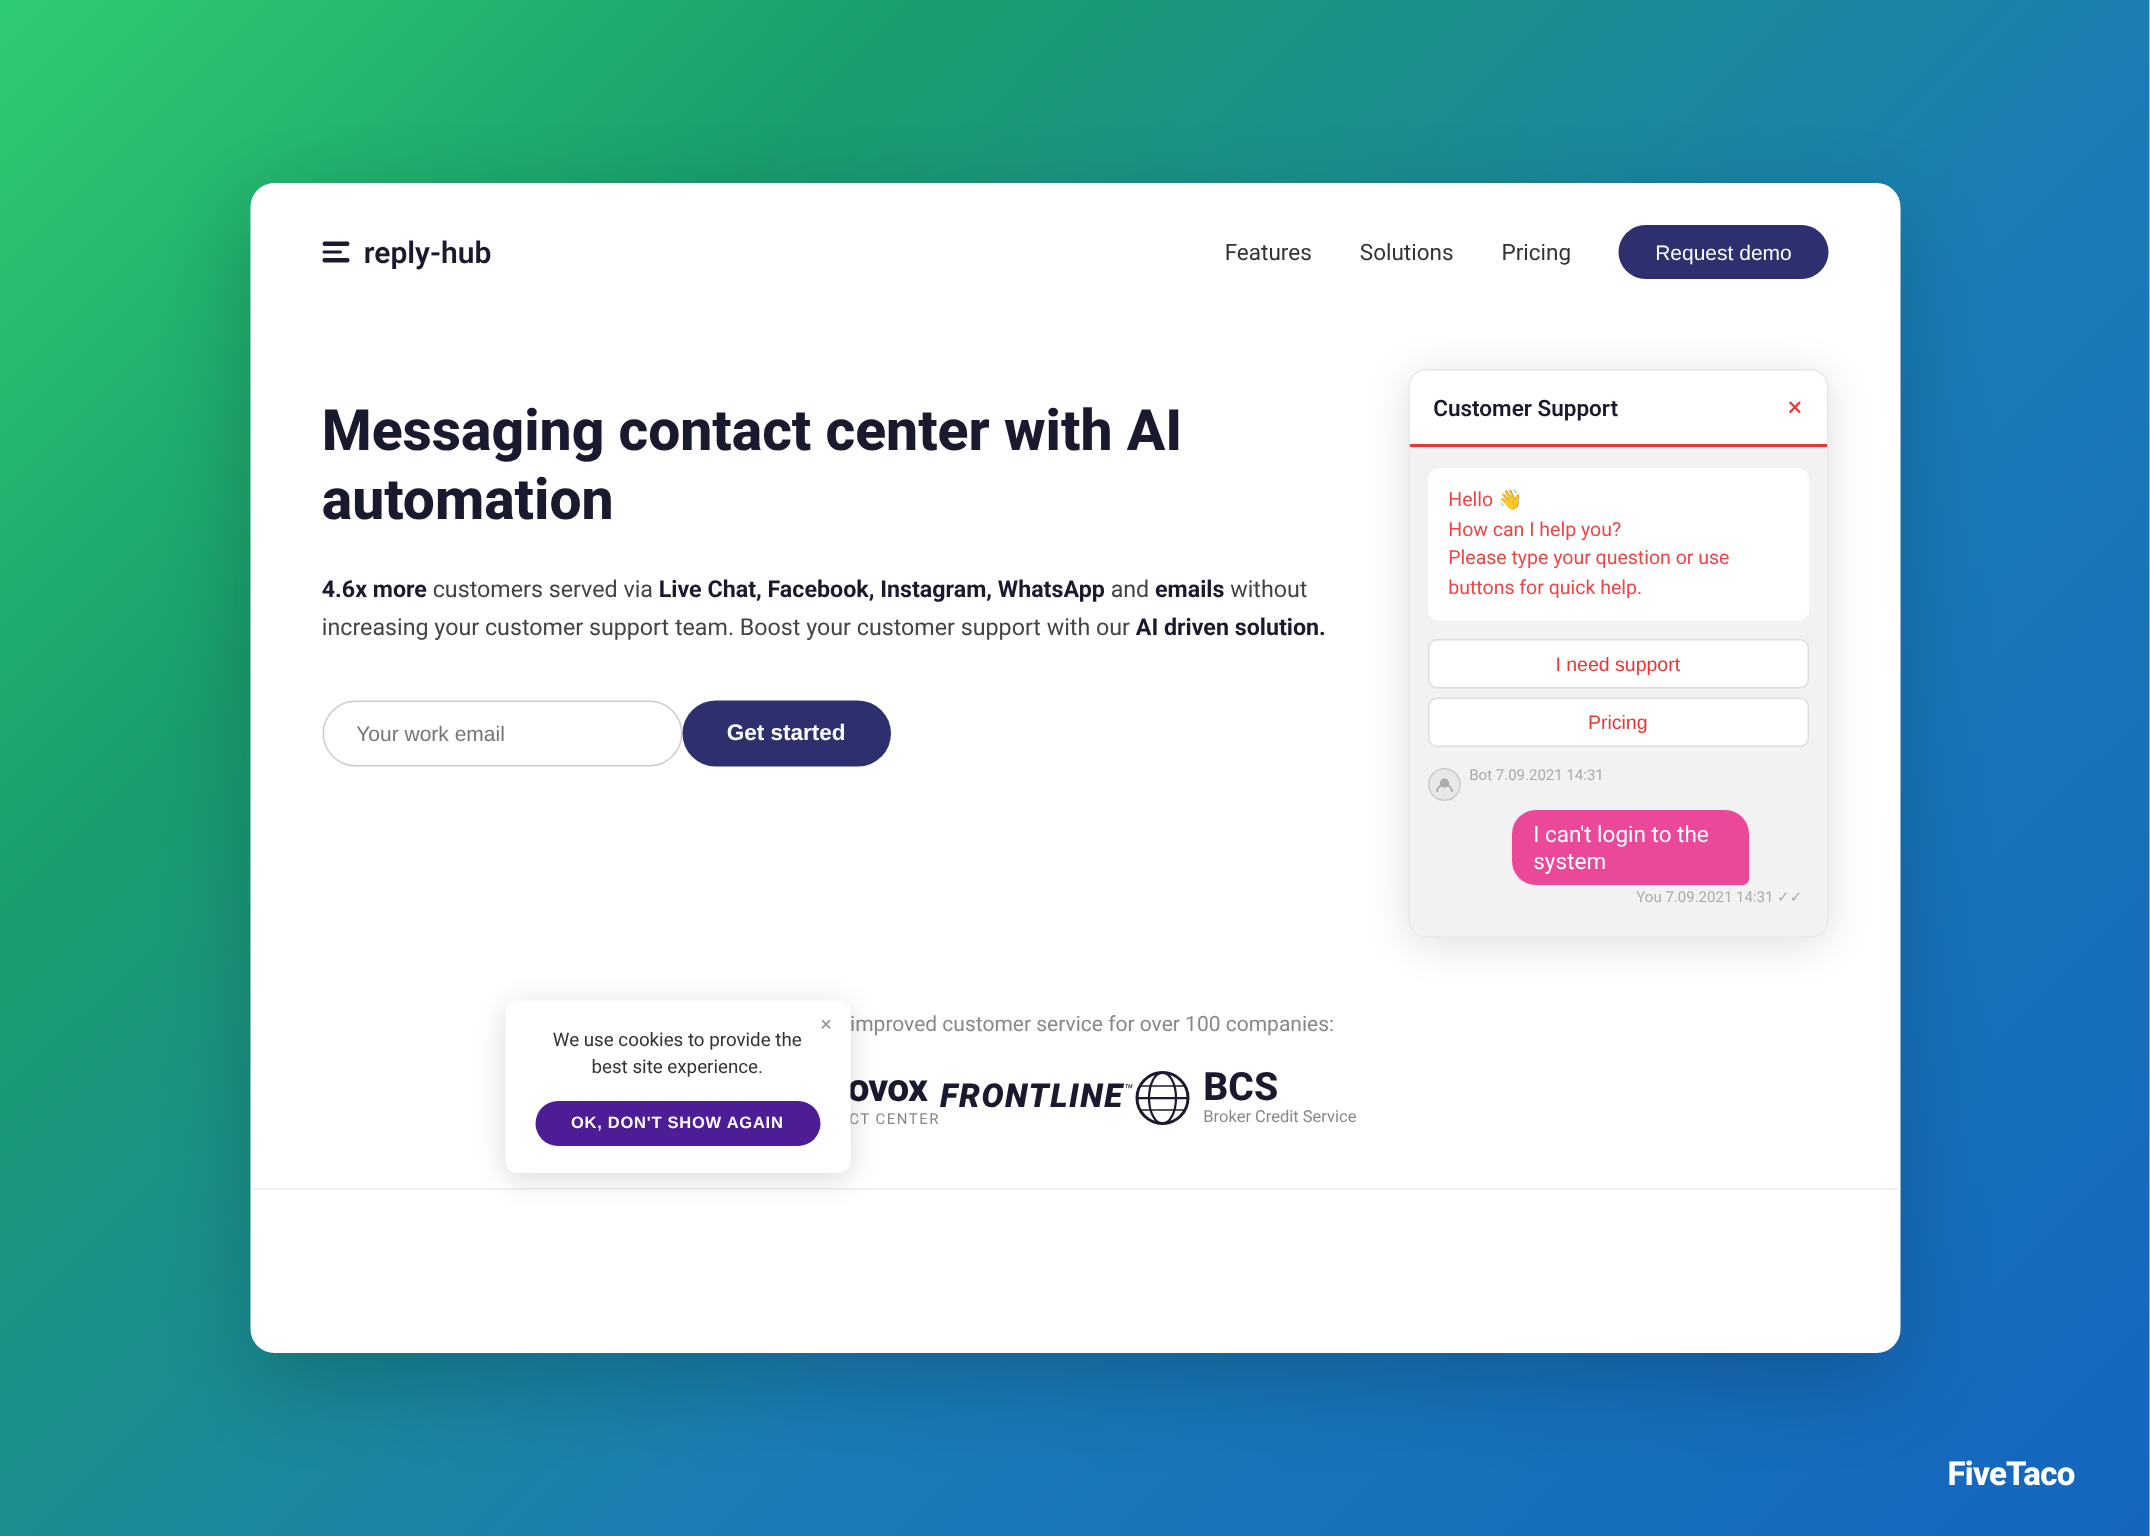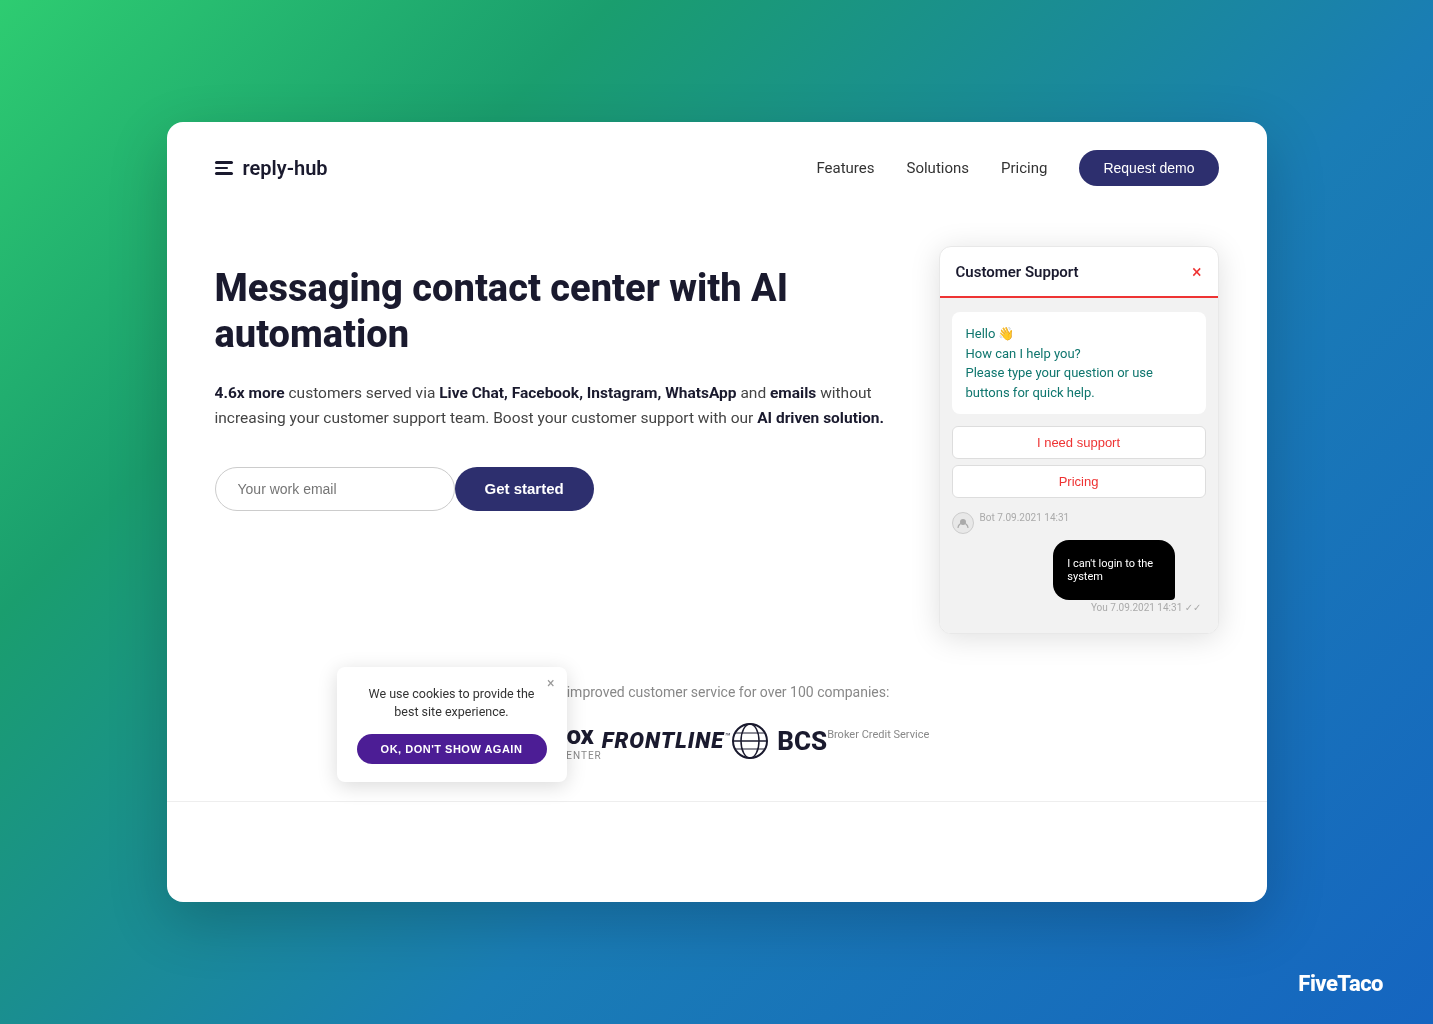--- a/index.html
+++ b/index.html
@@ -159,21 +159,21 @@
     .chat-body {
       background: #f2f2f2;
       padding: 14px 12px;
     }
     .chat-greeting-bubble {
       background: #fff;
       border-radius: 8px;
       padding: 12px 14px;
       margin-bottom: 12px;
       font-size: 13px;
-      color: #0f766e;
+      color: #ef4444;
       line-height: 1.5;
     }
     .chat-btn-row {
       margin-bottom: 4px;
     }
     .chat-btn-outline {
       width: 100%;
       background: #fff;
       border: 1.5px solid #ddd;
       border-radius: 6px;
@@ -210,25 +210,25 @@
       font-size: 10px;
       color: #aaa;
       margin-bottom: 4px;
     }
     .chat-msg-user {
       display: flex;
       justify-content: flex-end;
       margin-bottom: 6px;
     }
     .chat-msg-user-bubble {
-      background: #000000;
+      background: #ec4899;
       color: #fff;
       border-radius: 16px 16px 4px 16px;
-      padding: 17px 14px;
-      font-size: 11px;
+      padding: 7px 14px;
+      font-size: 15px;
       max-width: 80%;
     }
     .chat-msg-user-time {
       font-size: 10px;
       color: #aaa;
       text-align: right;
       margin-top: 2px;
       padding-right: 4px;
     }
     .chat-msg-bot-bubble {
@@ -291,21 +291,21 @@
       display: flex;
       align-items: center;
       gap: 8px;
     }
     .logo-bcs-globe {
       width: 38px;
       height: 38px;
     }
     .logo-bcs-text {
       display: flex;
-      flex-direction: row;
+      flex-direction: column;
     }
     .logo-bcs-name {
       font-size: 26px;
       font-weight: 800;
       color: #1a1a2e;
       line-height: 1;
     }
     .logo-bcs-sub {
       font-size: 11px;
       color: #888;

